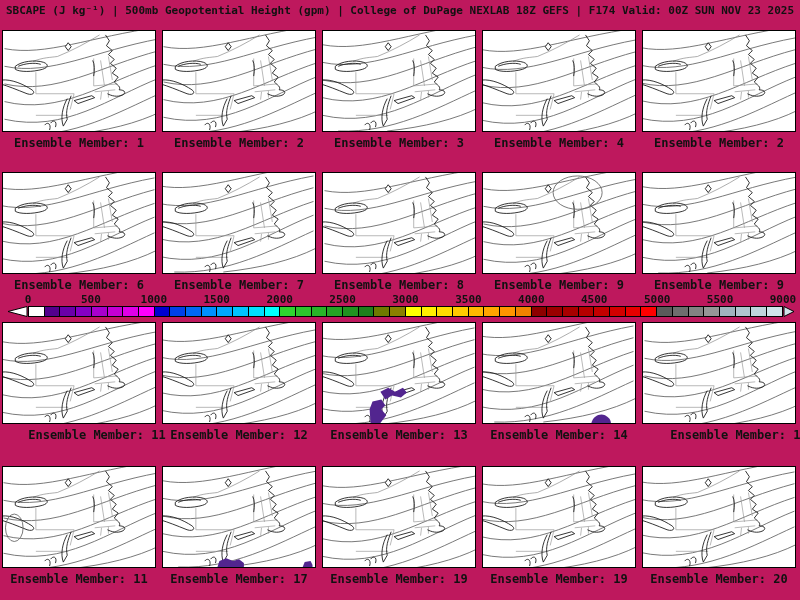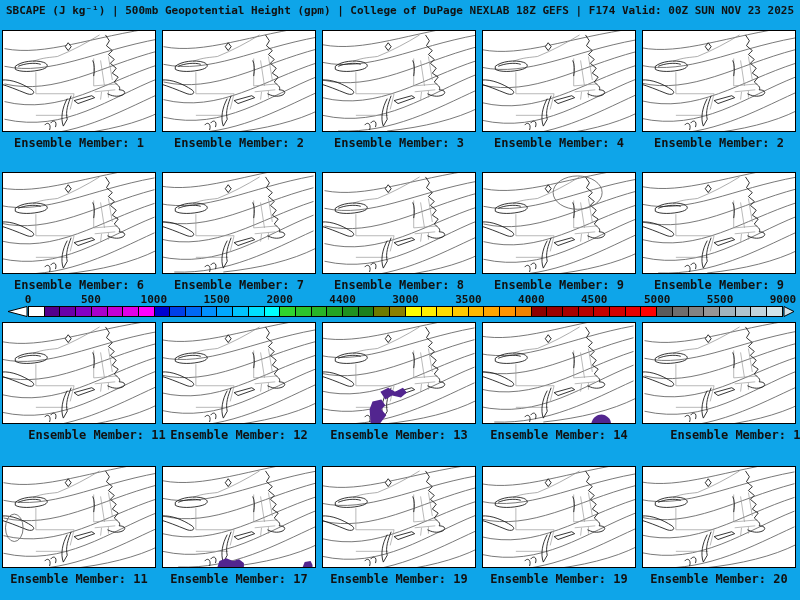--- a/index.html
+++ b/index.html
@@ -1,16 +1,16 @@
 <!DOCTYPE html>
 <html><head>
 <meta charset="utf-8">
 <style>
   html,body{margin:0;padding:0;background:#fff}
-  .page{position:relative;width:800px;height:600px;background:#0ea5e9;overflow:hidden;
+  .page{position:relative;width:800px;height:600px;background:#be185d;overflow:hidden;
         font-family:"DejaVu Sans Mono",monospace;color:#111}
   .title{position:absolute;left:6px;top:4px;width:792px;font-size:11px;font-weight:bold;
          white-space:nowrap;letter-spacing:0;color:#111}
   .panel{position:absolute;width:154px;height:102px;border:1px solid #000;
          box-sizing:border-box;background:#fff}
   .panel svg{display:block}
   .plabel{position:absolute;height:13px;text-align:center;font-size:12px;font-weight:bold;
           white-space:nowrap;color:#111}
   .colorbar{position:absolute;left:6px;top:293px;width:790px;height:26px}
   .cb-ticks{position:relative;margin-left:22px;width:755px;height:12px}
@@ -223,21 +223,21 @@
       <div class="plabel" style="left:642px;top:572px;width:154px">Ensemble Member: 20</div>
     </div>
 
   <div class="colorbar">
     <div class="cb-ticks" id="cb-ticks">
         <span class="cb-tick" style="left:0%">0</span>
         <span class="cb-tick" style="left:8.333333333333332%">500</span>
         <span class="cb-tick" style="left:16.666666666666664%">1000</span>
         <span class="cb-tick" style="left:25%">1500</span>
         <span class="cb-tick" style="left:33.33333333333333%">2000</span>
-        <span class="cb-tick" style="left:41.66666666666667%">4400</span>
+        <span class="cb-tick" style="left:41.66666666666667%">2500</span>
         <span class="cb-tick" style="left:50%">3000</span>
         <span class="cb-tick" style="left:58.333333333333336%">3500</span>
         <span class="cb-tick" style="left:66.66666666666666%">4000</span>
         <span class="cb-tick" style="left:75%">4500</span>
         <span class="cb-tick" style="left:83.33333333333334%">5000</span>
         <span class="cb-tick" style="left:91.66666666666666%">5500</span>
         <span class="cb-tick" style="left:100%">9000</span>
       </div>
     <div class="cb-bar">
       <svg width="22" height="11">

